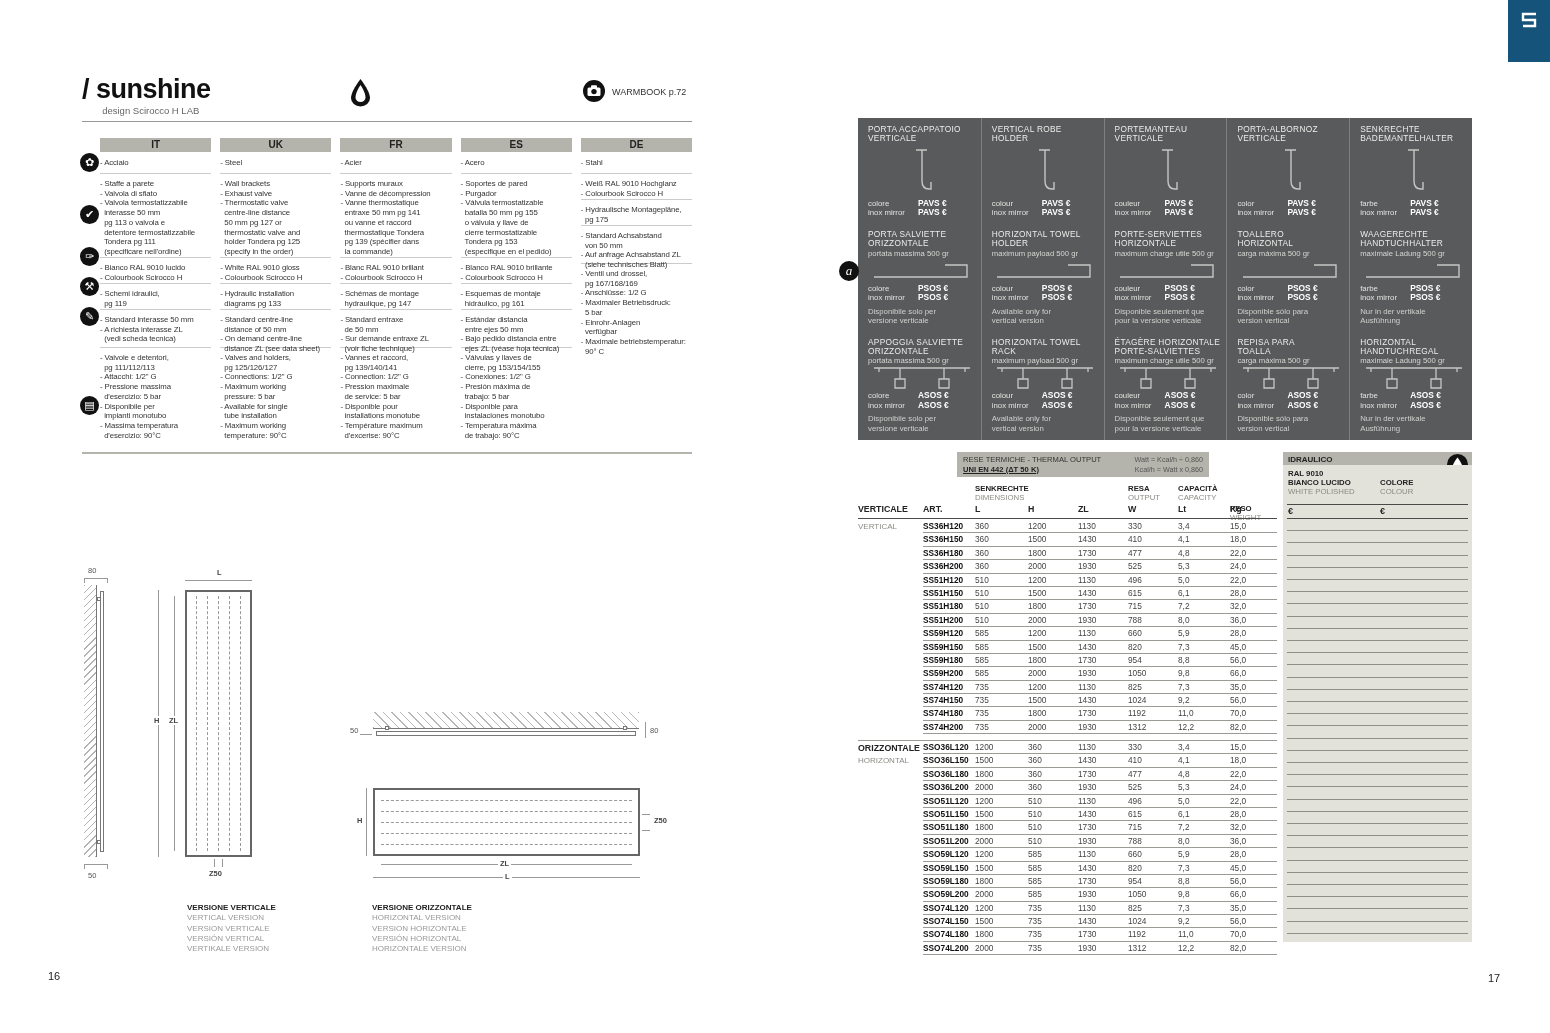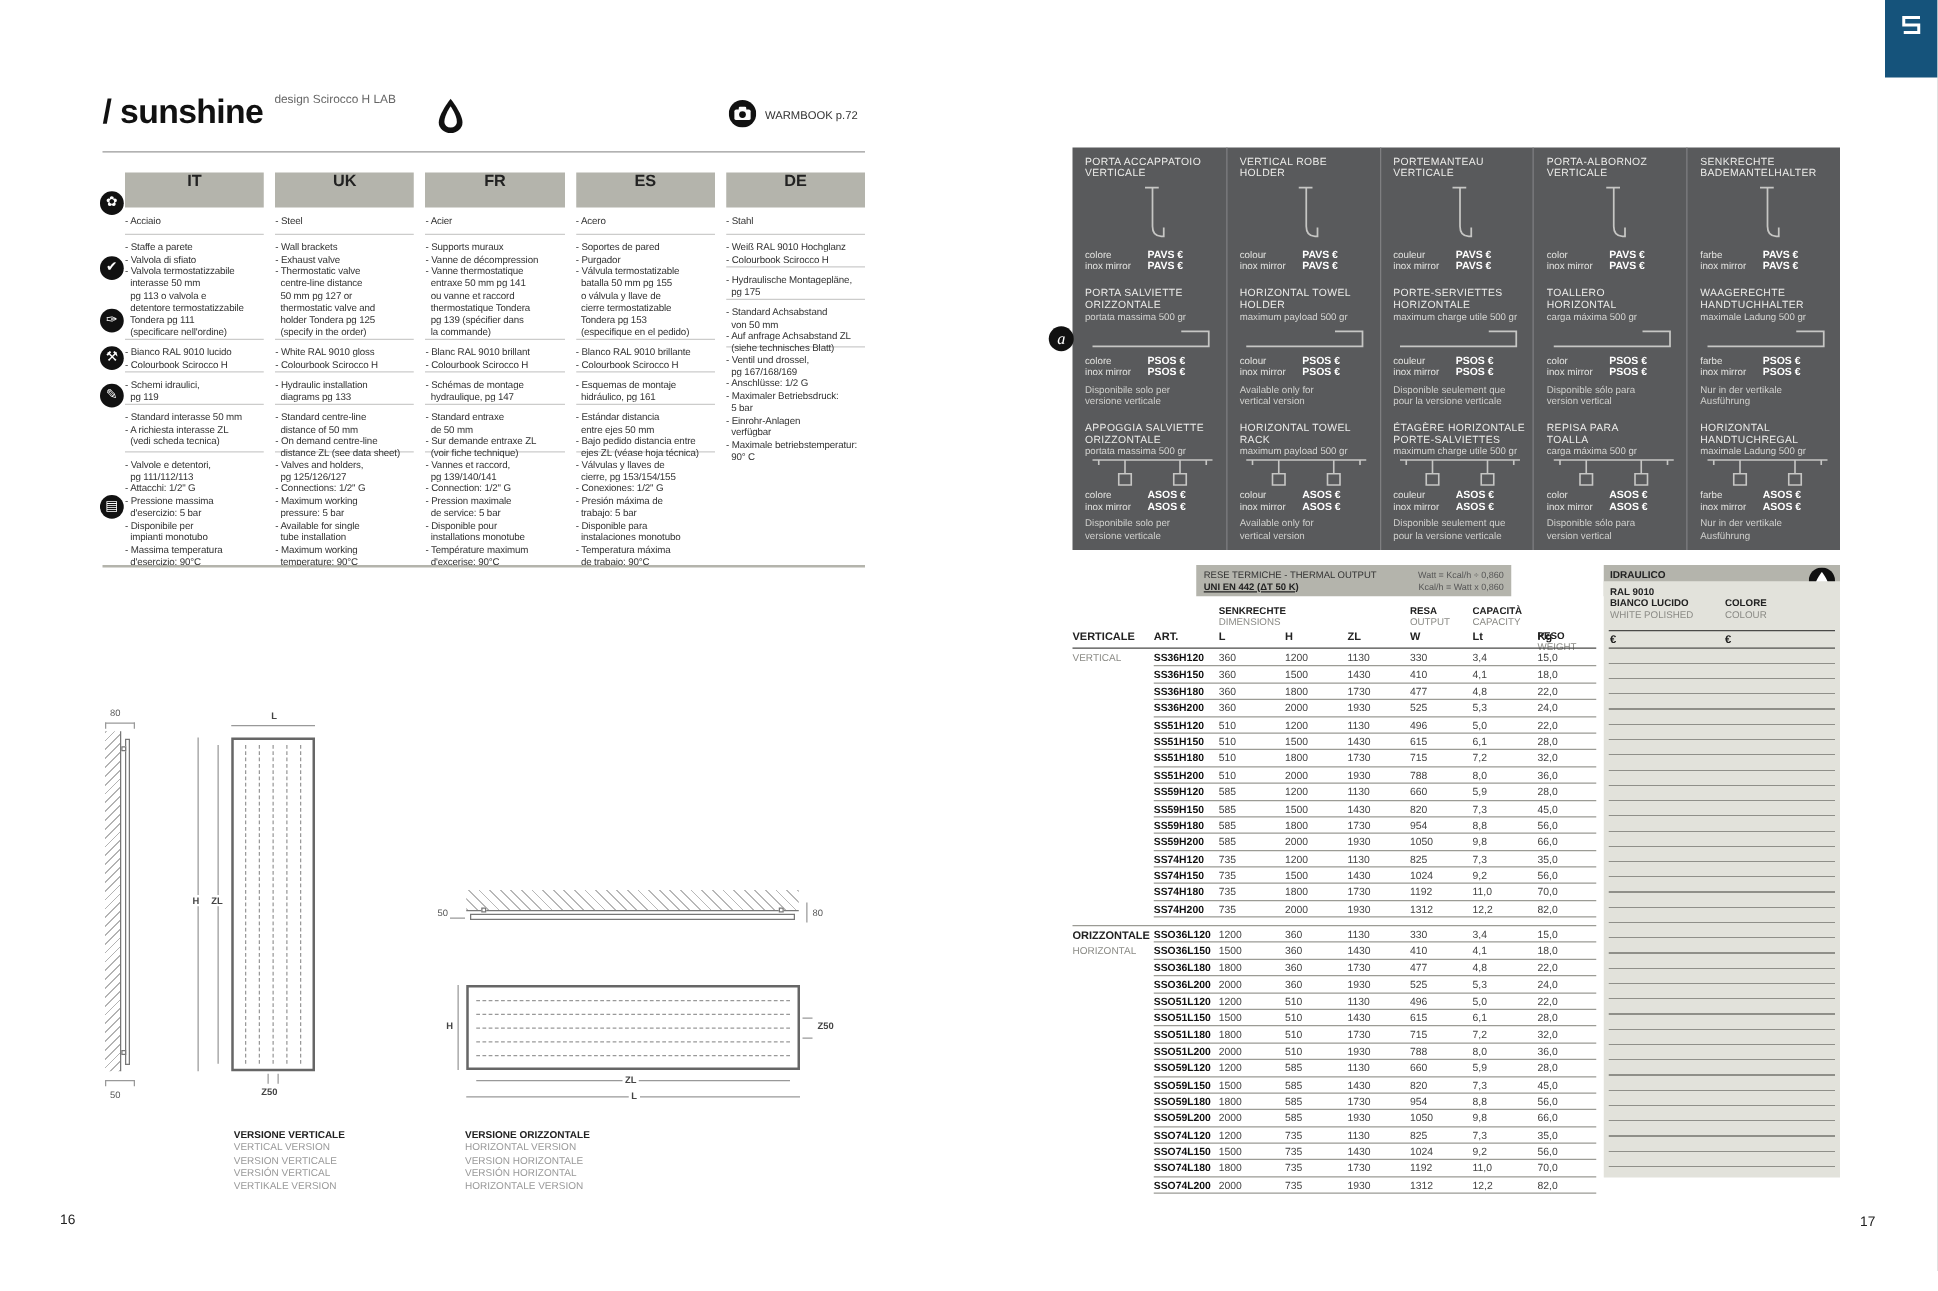--- a/index.html
+++ b/index.html
@@ -7,30 +7,30 @@
     --line-light:#cccccb; --line-mid:#9b9b95; --line-dark:#4a4a48;
   }
   *{margin:0;padding:0;box-sizing:border-box;}
   body{background:#888;font-family:"Liberation Sans","DejaVu Sans",sans-serif;}
   .page{position:relative;width:1550px;height:1033px;background:#fff;overflow:hidden;}
 
   
   .brand-tab{position:absolute;left:1508px;top:0;width:42px;height:62px;background:var(--accent-blue);display:flex;justify-content:center;padding-top:10px;}
 
   
-  .lp-header{position:absolute;left:82px;top:74px;display:flex;align-items:flex-start;}
+  .lp-header{position:absolute;left:82px;top:74px;display:flex;align-items:center;flex-direction:column;}
   .lp-title{font-size:27px;font-weight:bold;color:#111;letter-spacing:-0.5px;}
   .lp-design{font-size:9.5px;color:#666;margin-left:9px;}
   .drop-badge{position:absolute;left:349px;top:78px;}
   .warmbook{position:absolute;left:583px;top:80px;display:flex;align-items:center;gap:7px;font-size:9px;color:#333;}
   .top-rule{position:absolute;left:82px;top:121px;width:610px;height:1px;background:#999;}
 
   
   .spec-grid{position:absolute;left:100px;top:138px;width:592px;display:grid;grid-template-columns:repeat(5,1fr);column-gap:9px;}
-  .spec-head{height:28px;background:var(--bar);font-size:13px;font-weight:bold;text-align:center;line-height:13px;color:#222;}
+  .spec-head{height:14px;background:var(--bar);font-size:10px;font-weight:bold;text-align:center;line-height:13px;color:#222;}
   .spec-sec{padding-top:5px;font-size:7.8px;line-height:9.7px;color:#333;letter-spacing:-0.1px;}
   .spec-line{white-space:pre;}
   .sec0{height:21px;padding-top:6px;}
   .sec1{height:84px;border-top:1px solid var(--line-light);}
   .sec2{height:26px;border-top:1px solid var(--line-light);}
   .sec3{height:26px;border-top:1px solid var(--line-light);}
   .sec4{height:38px;border-top:1px solid var(--line-light);}
   .sec5{height:103px;border-top:1px solid var(--line-light);}
   .spec-bottom-bar{position:absolute;left:82px;top:452px;width:610px;height:2px;background:var(--bar);}
   .gut-icon{position:absolute;left:80px;width:19px;height:19px;border-radius:50%;background:#111;color:#fff;font-size:11px;line-height:19px;text-align:center;}

